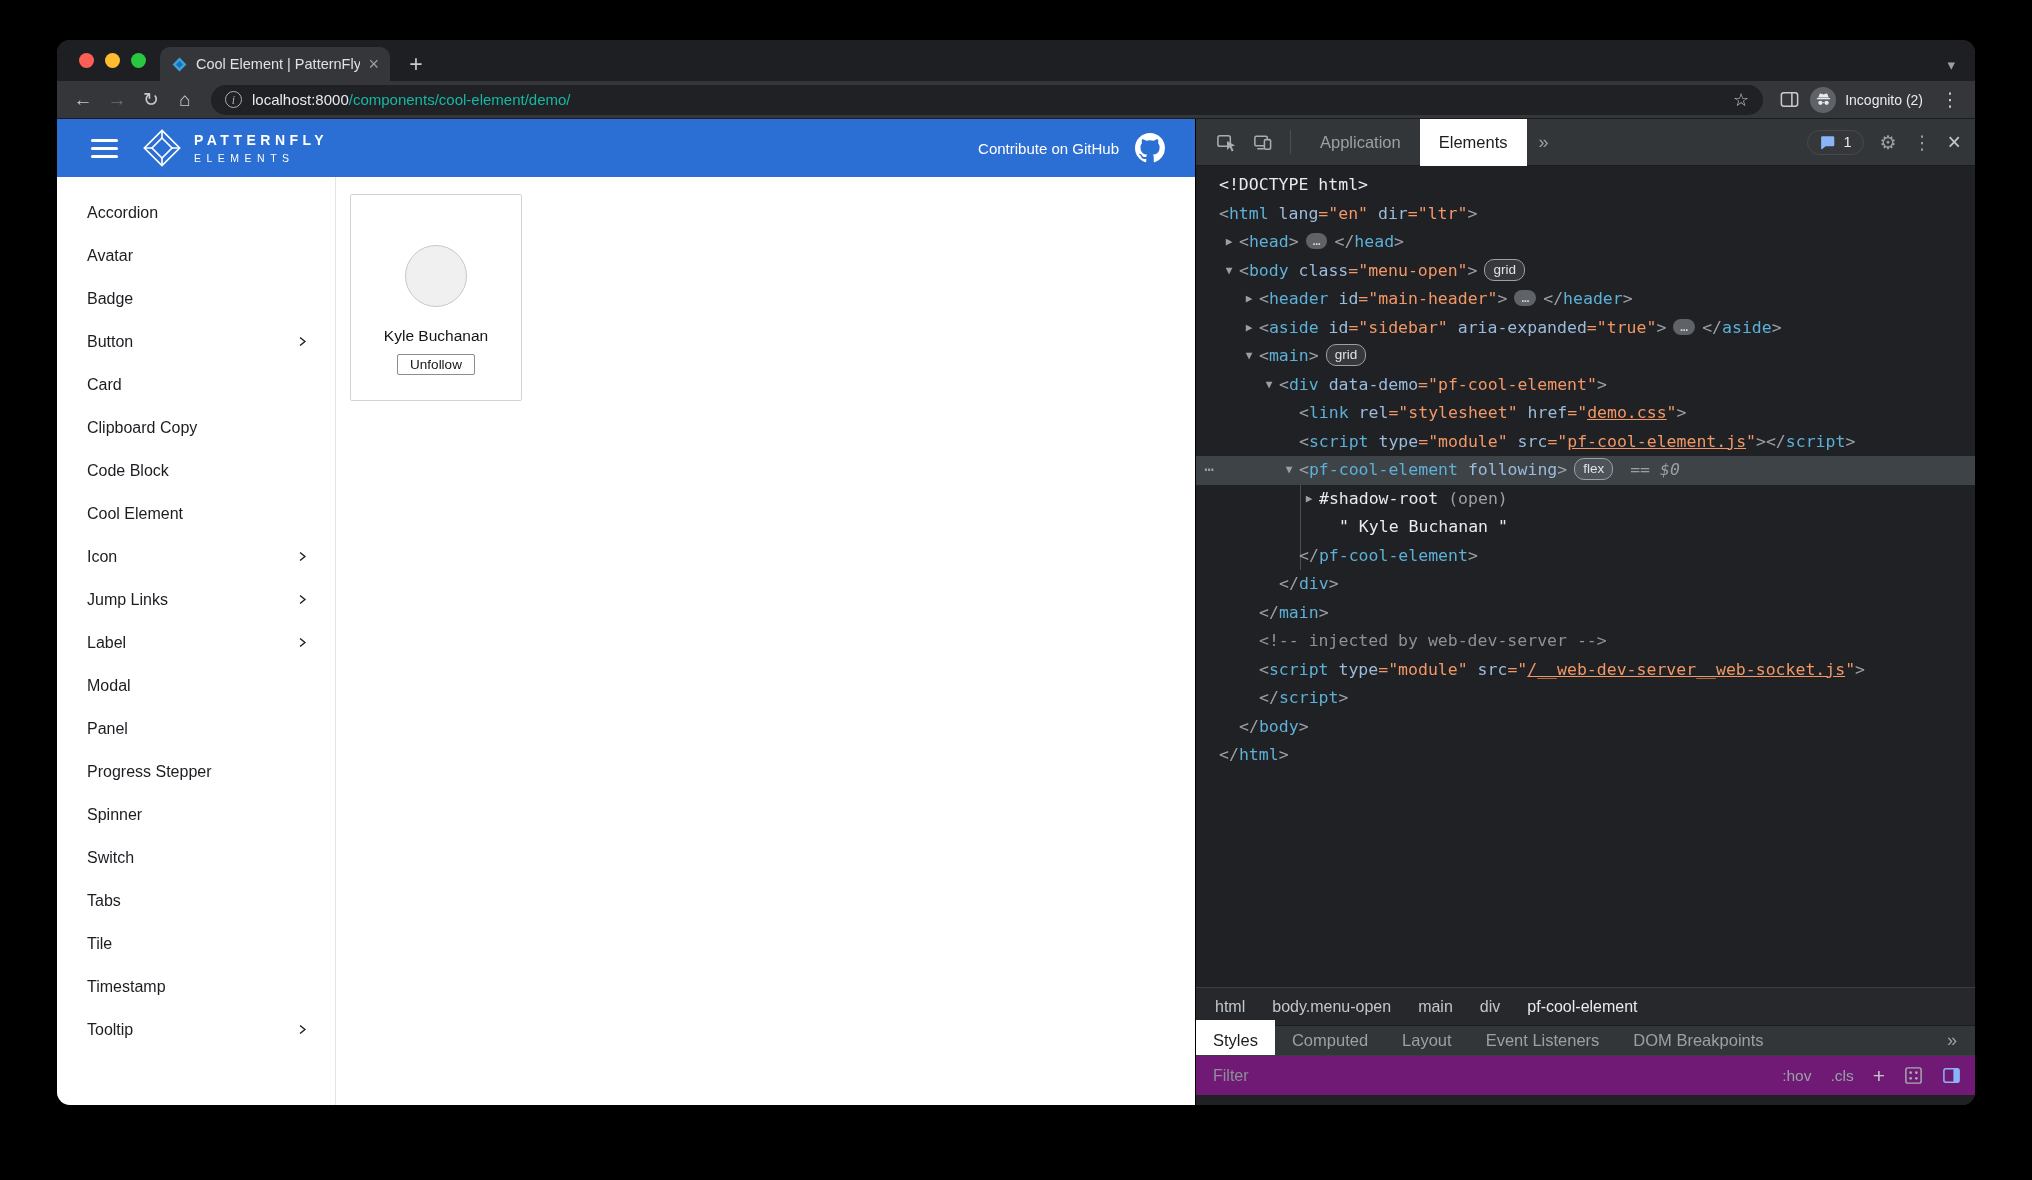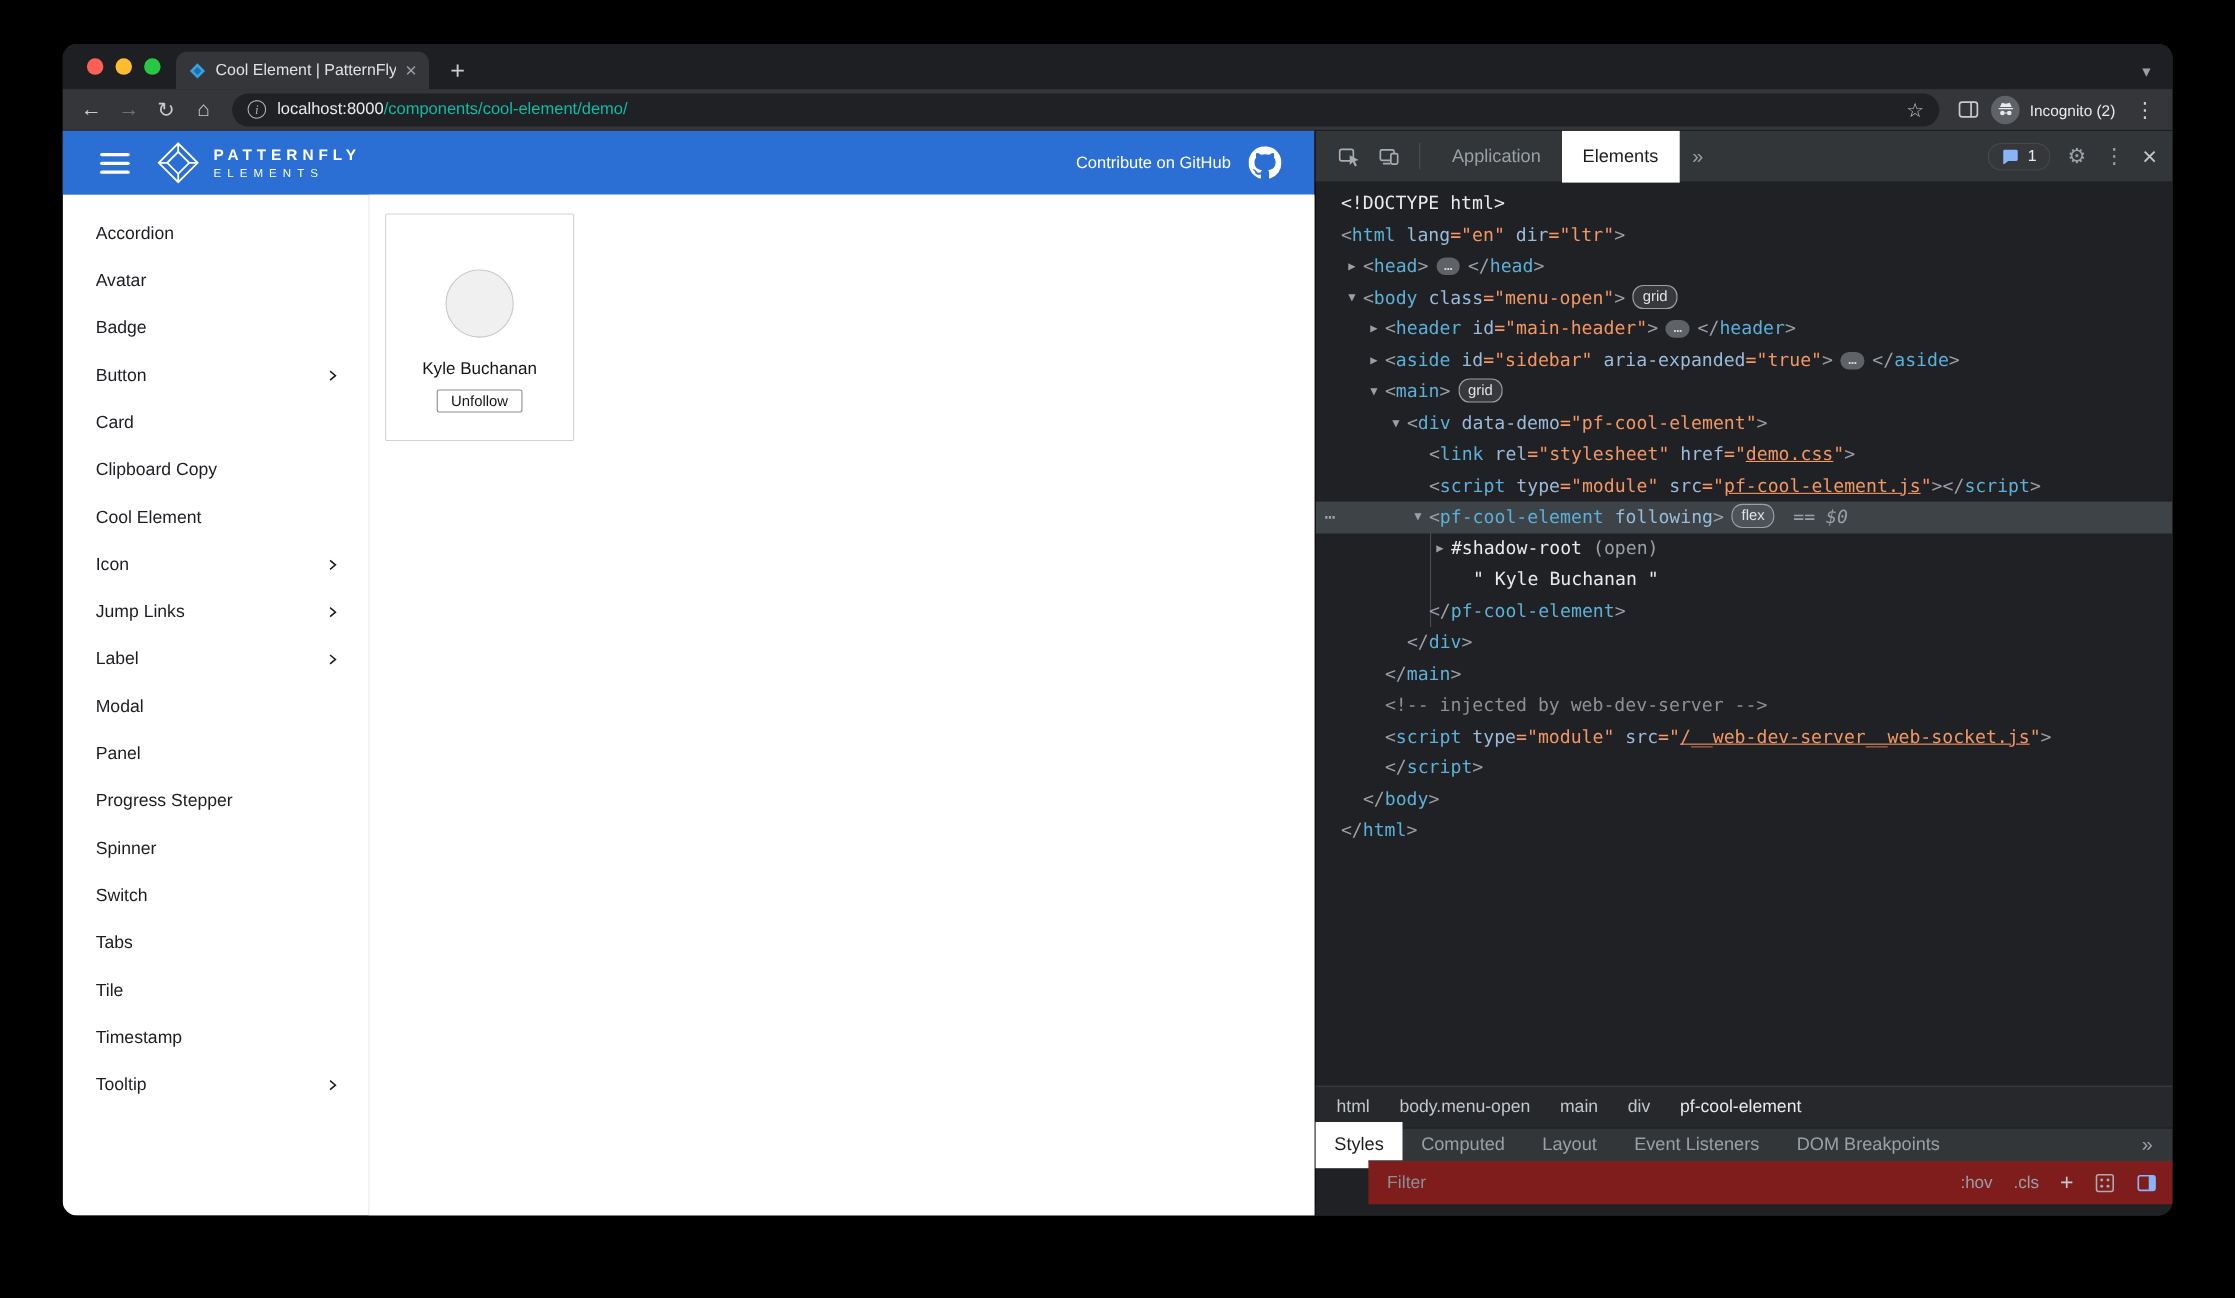--- a/index.html
+++ b/index.html
@@ -130,22 +130,22 @@
   .crumb.last { color:#e8eaed; }
 
   .dt-styles { flex:none; height:30px; background:#333639; border-top:1px solid #1a1b1d;
                display:flex; align-items:center; padding-right:12px; }
   .st-tabs { display:flex; height:42px; }
   .st-tab { height:42px; display:flex; align-items:center; padding:0 17px; font-size:16.5px; color:#9aa0a6;
             white-space:nowrap; }
   .st-tab.active { background:#fff; color:#1c1d1f; }
   .st-more { margin-left:auto; color:#9aa0a6; font-size:18px; padding:0 6px; }
 
-  .dt-filter { flex:none; height:40px; background:#7f1d1d; border-top:1px solid #3a3d41;
-               display:flex; align-items:center; gap:19px; padding:0 14px 0 17px;margin-left:48px; }
+  .dt-filter { flex:none; height:40px; background:#701a75; border-top:1px solid #3a3d41;
+               display:flex; align-items:center; gap:19px; padding:0 14px 0 17px; }
   .filter-text { flex:1; color:#8b9096; font-size:16px; }
   .ft-btn { color:#9aa0a6; font-size:15.5px; }
   .ft-plus { color:#c3c7cb; font-size:21px; line-height:1; }
   .ft-icon { display:flex; }
   .dt-fill { flex:none; height:10px; background:#202124; }
 </style>
 </head>
 <body>
 
 <div class="stage">
@@ -260,20 +260,23 @@
                   <svg viewBox="0 0 16 16" width="13" height="13">
                     <path d="M5 3l6 5-6 5" fill="none" stroke="#1b1d21" stroke-width="1.7"></path>
                   </svg>
                 </span>
               </div>
               <div class="side-item">
                 <span class="side-lbl">Card</span>
               </div>
               <div class="side-item">
                 <span class="side-lbl">Clipboard Copy</span>
+              </div>
+              <div class="side-item">
+                <span class="side-lbl">Code Block</span>
               </div>
               <div class="side-item">
                 <span class="side-lbl">Cool Element</span>
               </div>
               <div class="side-item">
                 <span class="side-lbl">Icon</span>
                 <span class="side-chev">
                   <svg viewBox="0 0 16 16" width="13" height="13">
                     <path d="M5 3l6 5-6 5" fill="none" stroke="#1b1d21" stroke-width="1.7"></path>
                   </svg>

